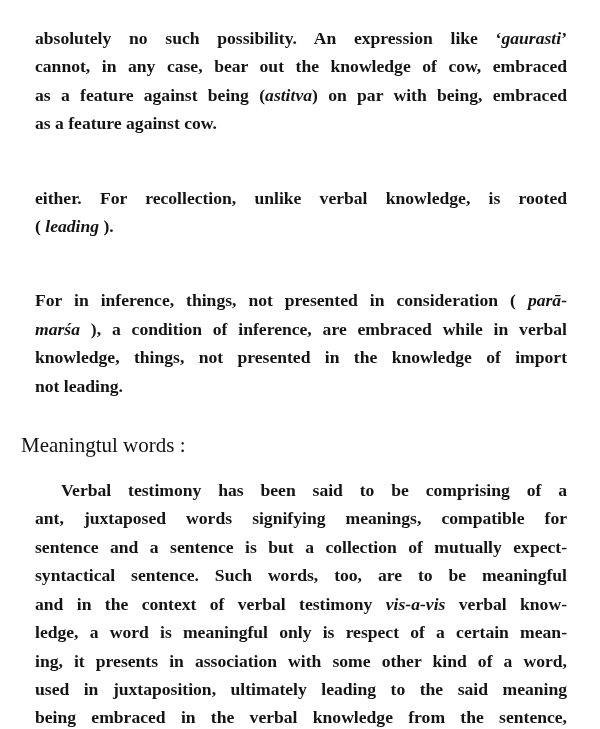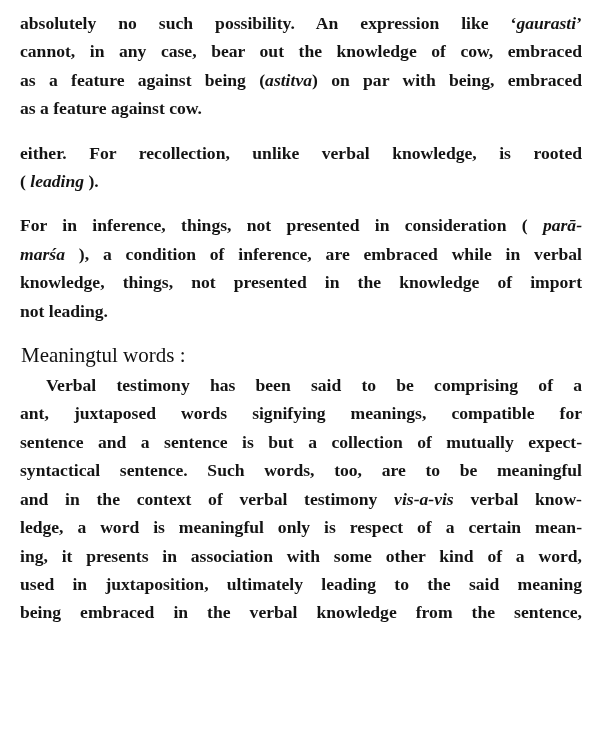--- a/index.html
+++ b/index.html
@@ -3,21 +3,21 @@
 <meta charset="utf-8">
 <style>
   html, body { margin: 0; padding: 0; background: #ffffff; }
   body { width: 600px; height: 729px; overflow: hidden; position: relative; }
   .page {
     position: absolute; left: 19px; top: 8px; width: 564px;
     font-family: "Liberation Serif", "DejaVu Serif", serif;
     font-size: 17.6px; color: #141414; font-weight: bold;
     line-height: 28.4px;
   }
-  .para { margin: 1px; text-align: justify; text-align-last: left; }
+  .para { margin: 16px; text-align: justify; text-align-last: left; }
   .gap { height: 14px; }
   .heading {
     font-weight: normal; font-size: 21px; margin: 0; padding-left: 2px;
     line-height: 30px; color: #111;
   }
   .line { display: block; text-align: justify; text-align-last: justify; white-space: normal; }
   .line.last { text-align-last: left; }
   .line.first { padding-left: 26px; }
   i { font-style: italic; font-weight: bold; }
 </style>

